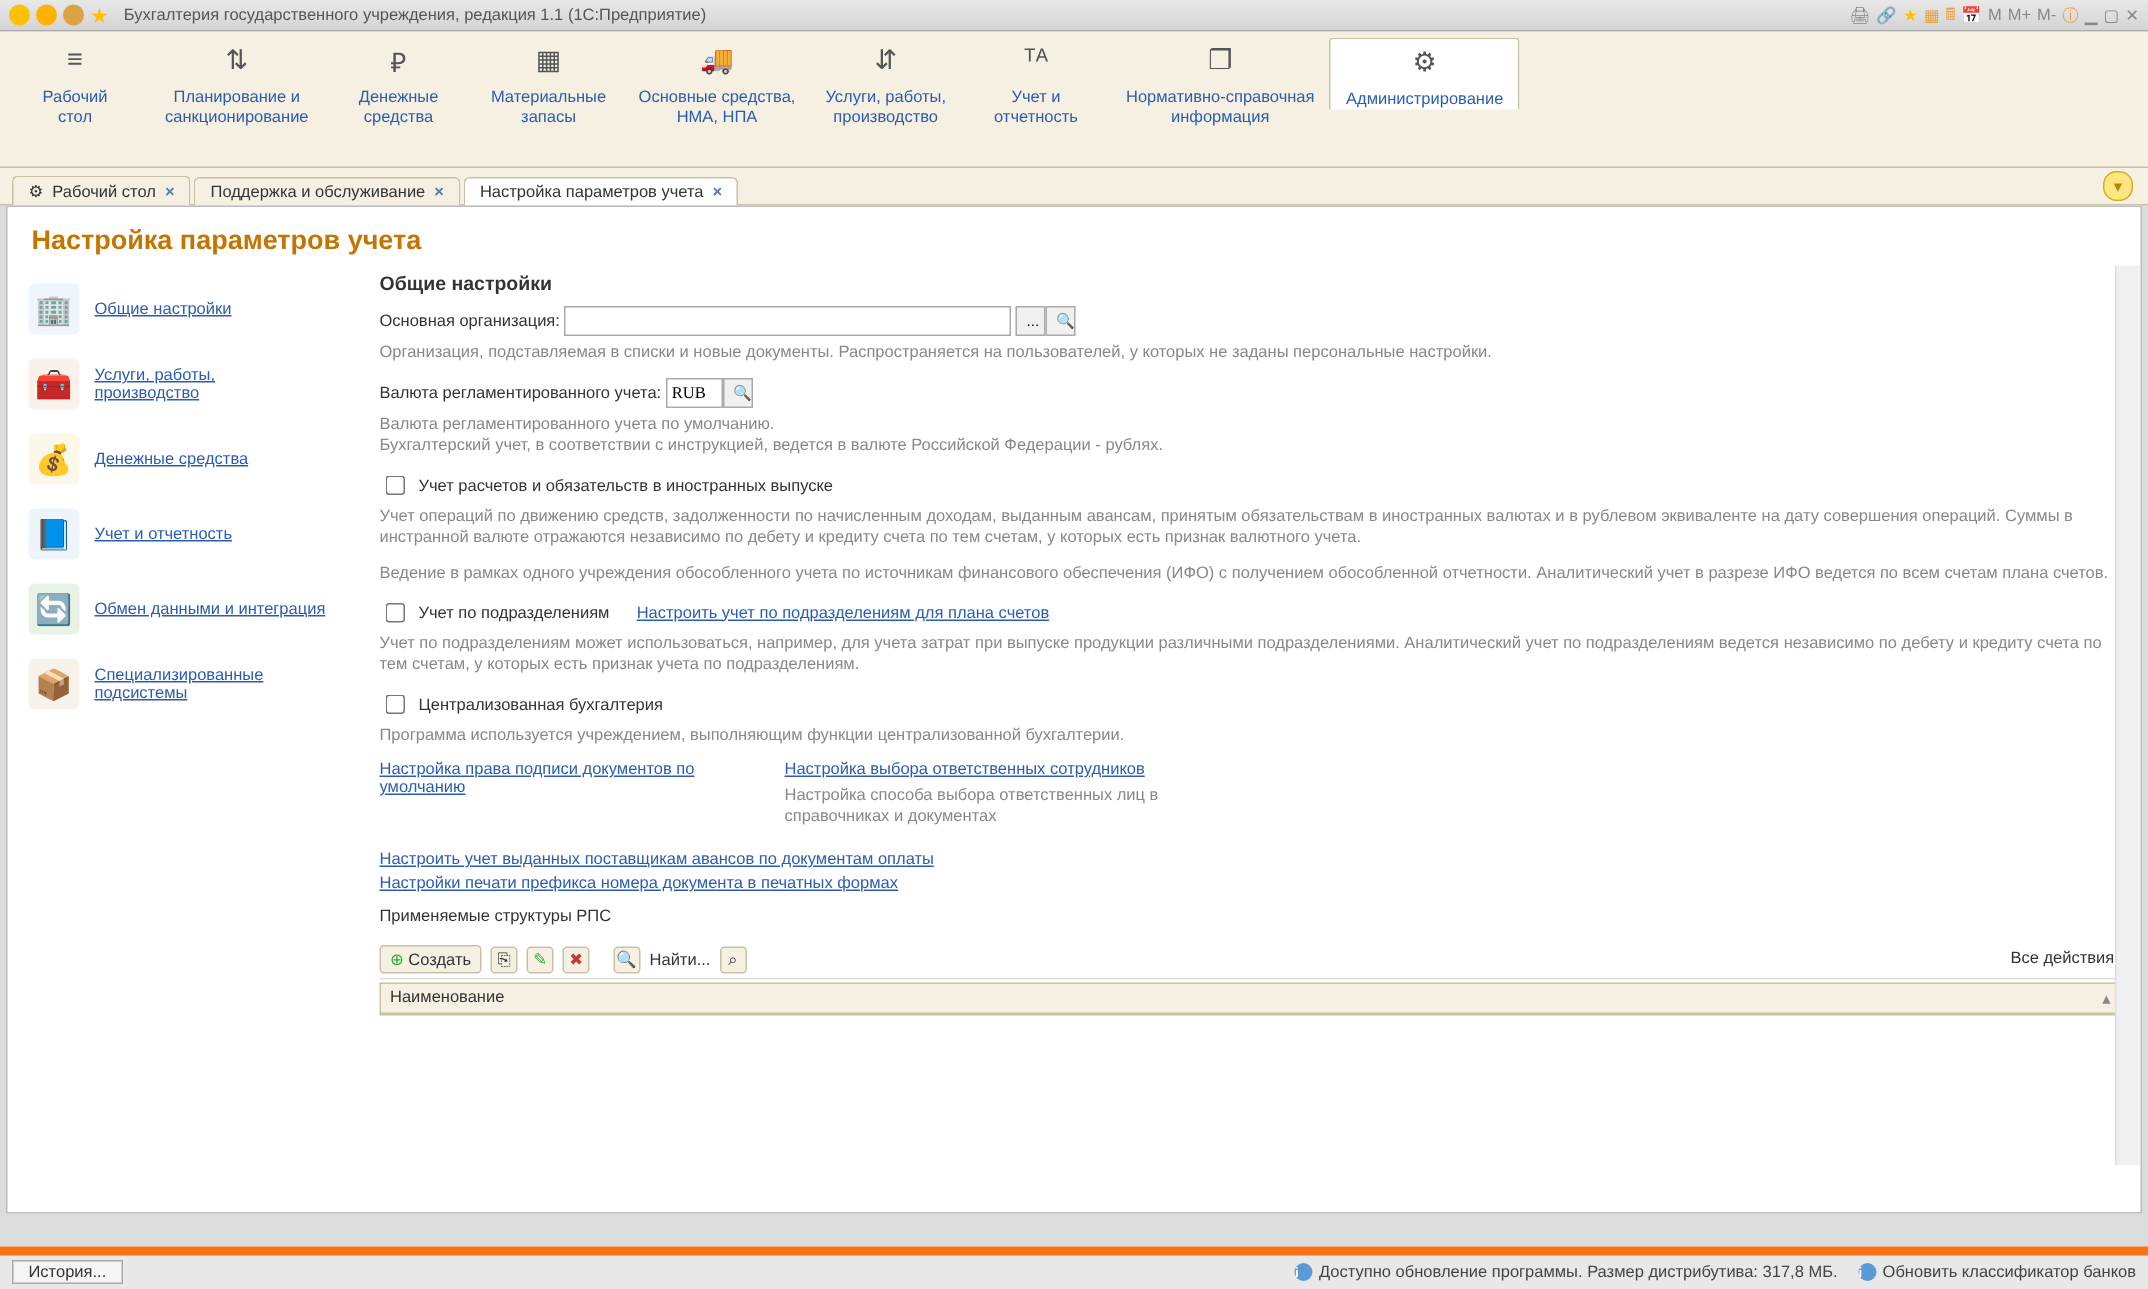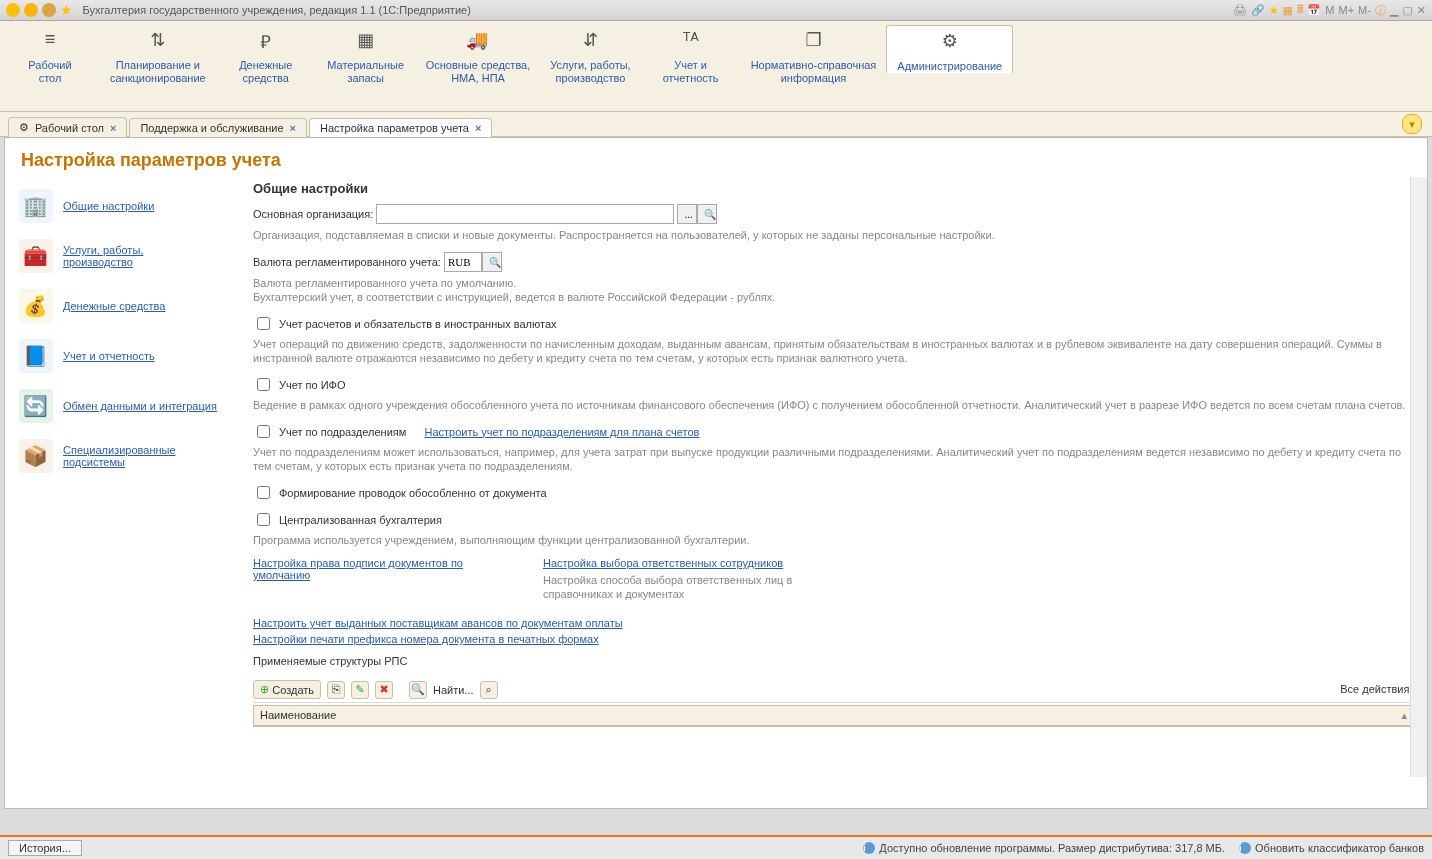--- a/index.html
+++ b/index.html
@@ -32,31 +32,31 @@
 .main{flex:1;padding:0 10px 0 4px;overflow-y:auto;height:600px;position:relative}
 .section-title{font-weight:bold;font-size:13px;color:#333;margin:4px 0 8px}
 .row{margin-bottom:4px}
 .hint{color:#888;margin:4px 0 10px;line-height:14px}
 .field-label{color:#333}
 input[type=text].fld{border:1px solid #aaa;height:18px;padding:0 3px;font-size:11px}
 .btn-picker{border:1px solid #aaa;height:20px;width:20px;background:#f0f0f0;cursor:pointer;font-size:10px;vertical-align:top}
 .chk{display:flex;align-items:center;gap:6px;margin-top:8px}
 .chk input{width:13px;height:13px}
 a.lnk{color:#2a5db0;text-decoration:underline;cursor:pointer}
-.two-col{display:flex;gap:20px}
+.two-col{display:flex;}
 .rps-toolbar{display:flex;align-items:center;gap:6px;margin-top:10px;padding:3px 0;border-bottom:1px solid #ddd}
 .rps-btn{border:1px solid #c9c0a8;background:#f5f0e1;padding:2px 6px;cursor:pointer;border-radius:3px;display:flex;align-items:center;gap:3px}
 .rps-ico{width:16px;height:16px;display:inline-flex;align-items:center;justify-content:center;border:1px solid #c9c0a8;background:#f5f0e1;border-radius:3px;cursor:pointer;font-size:11px}
 .grid{border:1px solid #c9c0a8;margin-top:2px}
 .grid-head{display:flex;background:#f5f0e1;border-bottom:1px solid #c9c0a8}
 .grid-head div{padding:3px 6px;border-right:3px solid #ef4444}
 .gh1{flex:1}
 .gh2{width:300px}
 .all-actions{margin-left:auto;display:flex;align-items:flex-start;gap:2px;color:#333}
-.statusbar{position:absolute;bottom:0;left:0;right:0;height:22px;background:#e8e8e8;border-top:2px solid #f97316;display:flex;align-items:center;padding:0 8px;gap:7px}
+.statusbar{position:absolute;bottom:0;left:0;right:0;height:22px;background:#e8e8e8;border-top:6px solid #f97316;display:flex;align-items:center;padding:0 8px;gap:7px}
 .status-left{border:1px solid #aaa;background:#f5f5f5;padding:1px 10px;cursor:pointer}
 .status-right{margin-left:auto;display:flex;gap:14px;color:#444}
 .status-right span{display:flex;align-items:center;gap:4px}
 .info-ico{display:inline-block;width:12px;height:12px;border-radius:6px;background:#5b9bd5;color:#fff;text-align:center;line-height:12px;font-size:9px;font-weight:bold}
 .scrollbar-v{position:absolute;right:0;top:0;width:16px;height:600px;background:#f0f0f0;border-left:1px solid #ddd}
 .green-sync{background:radial-gradient(#6c6,#393)}
 </style>
 </head>
 <body>
 
@@ -180,37 +180,29 @@
       <div class="hint">Организация, подставляемая в списки и новые документы. Распространяется на пользователей, у которых не заданы персональные настройки.</div>
 
       <div class="row">
         <span class="field-label">Валюта регламентированного учета:</span>
         <input type="text" class="fld" style="width: 30px; font-family: Liberation Serif, serif;" value="RUB"><button class="btn-picker">🔍</button>
       </div>
       <div class="hint" id="cur_hint">Валюта регламентированного учета по умолчанию.<br>Бухгалтерский учет, в соответствии с инструкцией, ведется в валюте Российской Федерации - рублях.</div>
 
       <div class="chk">
           <input type="checkbox" style="">
-          <span>Учет расчетов и обязательств в иностранных валютах</span>
+          <span>Учет расчетов и обязательств в иностранных выпуске</span>
         </div>
       <div class="hint">Учет операций по движению средств, задолженности по начисленным доходам, выданным авансам, принятым обязательствам в иностранных валютах и в рублевом эквиваленте на дату совершения операций. Суммы в инстранной валюте отражаются независимо по дебету и кредиту счета по тем счетам, у которых есть признак валютного учета.</div>
 
-      <div class="chk">
-          <input type="checkbox" style="">
-          <span>Учет по ИФО</span>
-        </div>
       <div class="hint">Ведение в рамках одного учреждения обособленного учета по источникам финансового обеспечения (ИФО) с получением обособленной отчетности. Аналитический учет в разрезе ИФО ведется по всем счетам плана счетов.</div>
 
       <div class="chk"><input type="checkbox" style=""><span>Учет по подразделениям</span>&nbsp;&nbsp;<a class="lnk">Настроить учет по подразделениям для плана счетов</a></div>
       <div class="hint">Учет по подразделениям может использоваться, например, для учета затрат при выпуске продукции различными подразделениями. Аналитический учет по подразделениям ведется независимо по дебету и кредиту счета по тем счетам, у которых есть признак учета по подразделениям.</div>
 
-      <div class="chk">
-          <input type="checkbox" style="">
-          <span>Формирование проводок обособленно от документа</span>
-        </div>
 
       <div class="chk">
           <input type="checkbox" style="">
           <span>Централизованная бухгалтерия</span>
         </div>
       <div class="hint">Программа используется учреждением, выполняющим функции централизованной бухгалтерии.</div>
 
       <div class="two-col">
         <div style="width:270px">
           <a class="lnk">Настройка права подписи документов по умолчанию</a>

